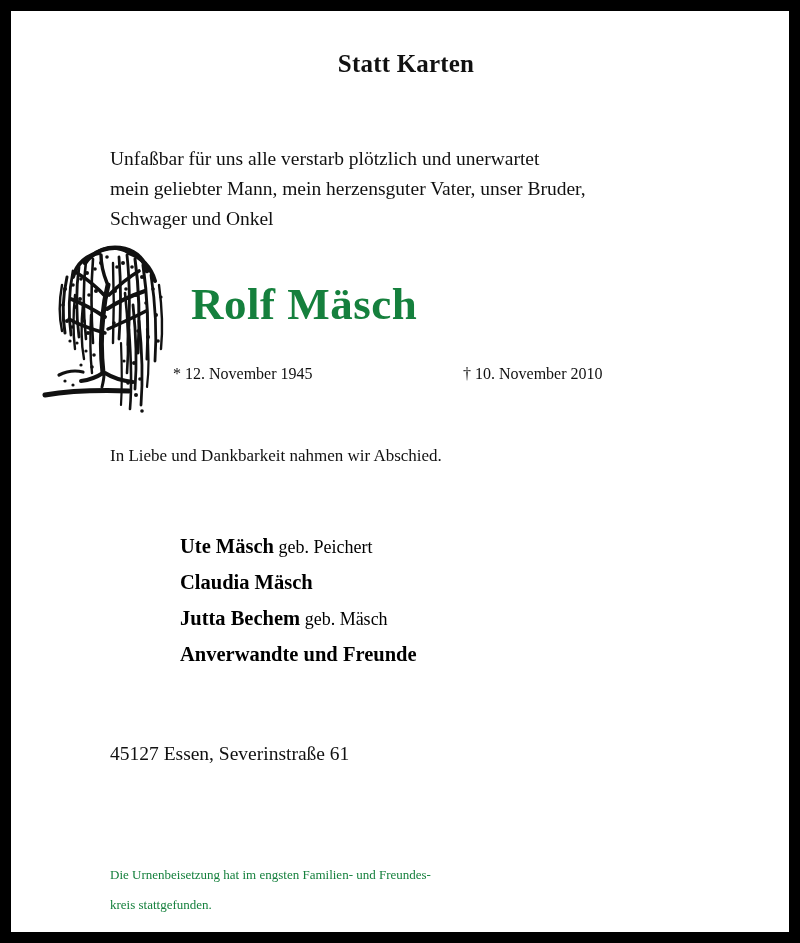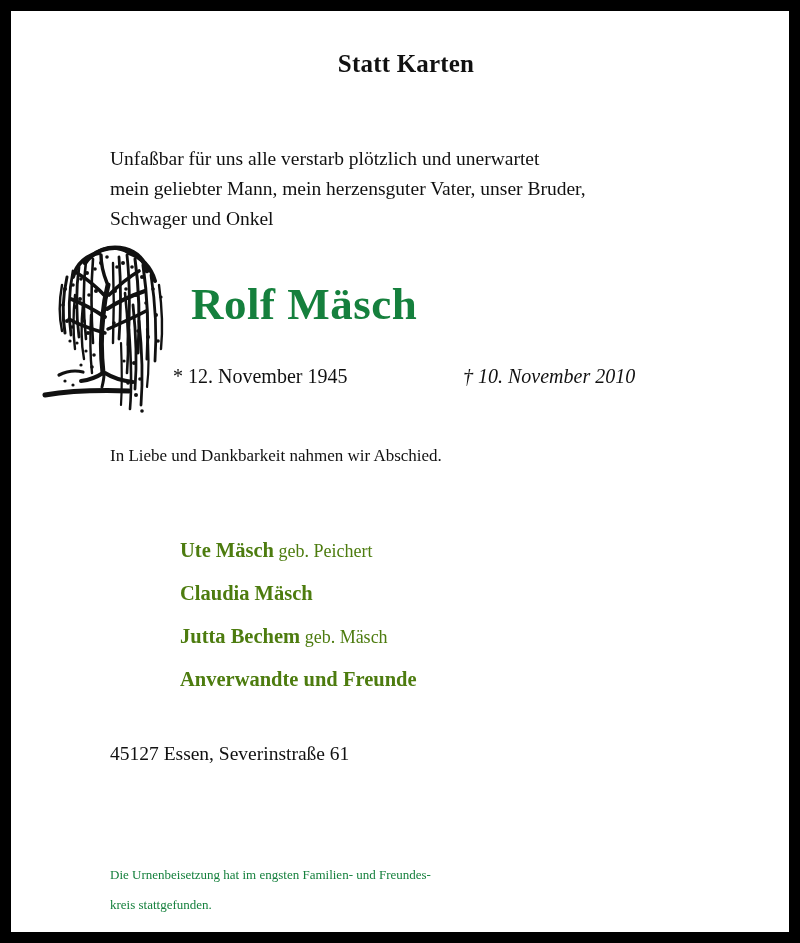--- a/index.html
+++ b/index.html
@@ -78,35 +78,34 @@
     letter-spacing: 0.5px;
   }
 
   
   .dates {
     position: absolute;
     left: 0;
     top: 354px;
     width: 778px;
     height: 28px;
-    font-size: 20px;
+    font-size: 16px;
     color: #111111;
   }
   .date-birth {
     position: absolute;
     left: 162px;
     top: 0;
     white-space: nowrap;
   }
   .date-death {
     position: absolute;
     left: 452px;
     top: 0;
     white-space: nowrap;
-    font-style: italic;
   }
 
   
   .farewell {
     position: absolute;
     left: 99px;
     top: 435px;
     font-size: 17px;
     color: #111111;
     white-space: nowrap;
@@ -114,22 +113,22 @@
 
   
   .survivors {
     position: absolute;
     left: 169px;
     top: 518px;
     width: 560px;
   }
   .survivor-row {
     font-size: 20.5px;
-    line-height: 42px;
-    color: #4d7c0f;
+    line-height: 35px;
+    color: #000000;
     white-space: nowrap;
   }
   .survivor-name {
     font-weight: bold;
   }
   .survivor-nee {
     font-weight: normal;
     font-size: 18px;
   }
 

